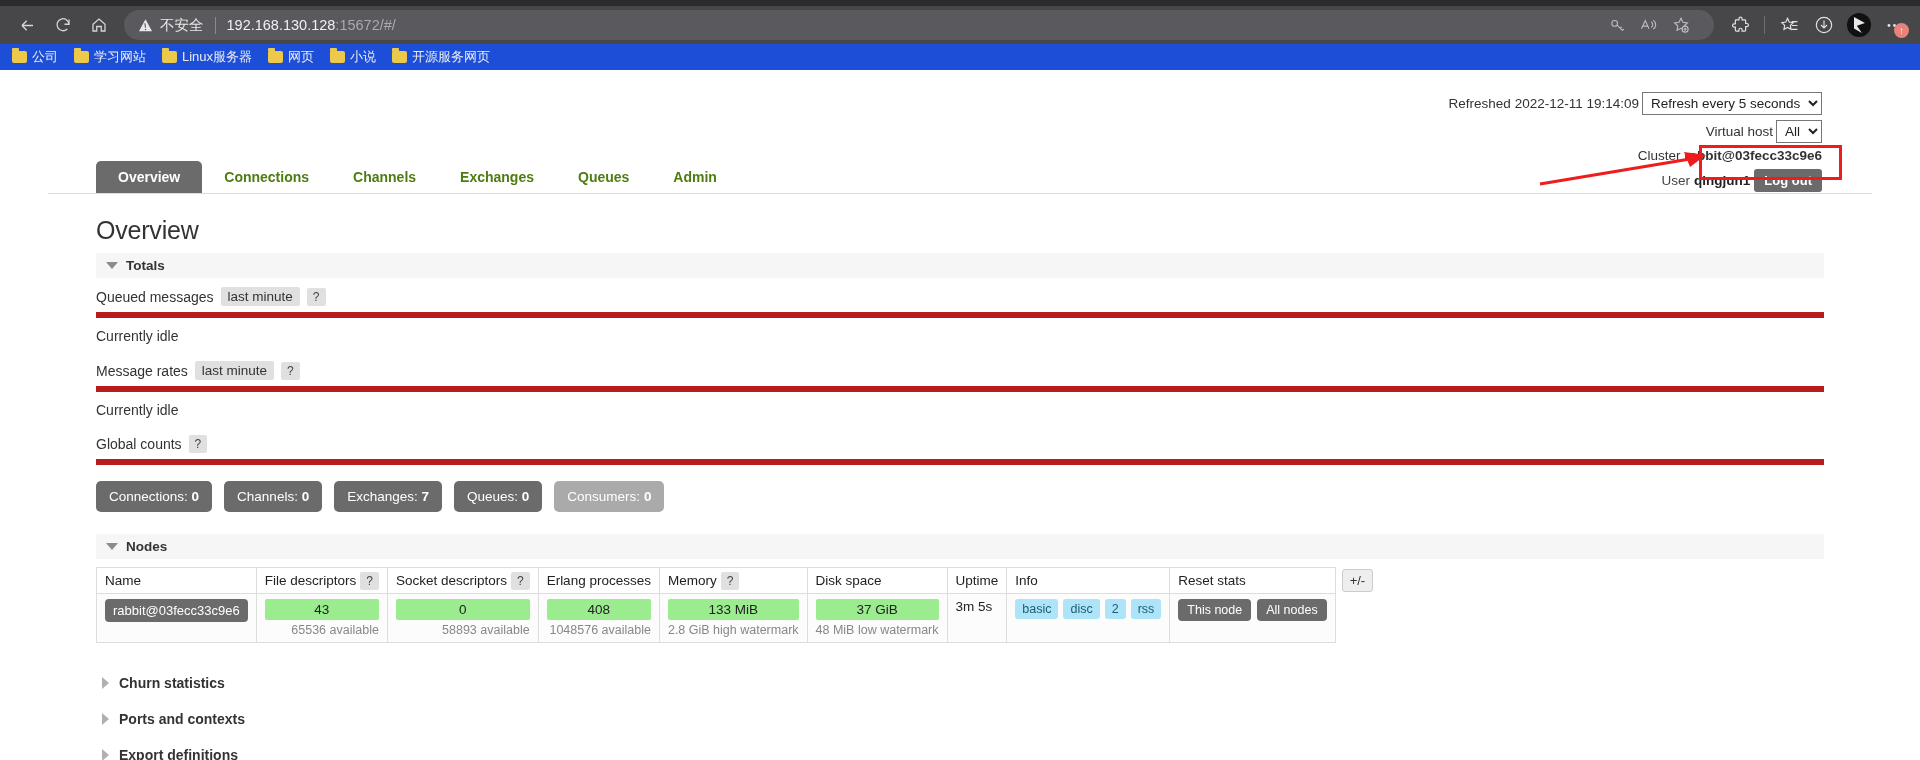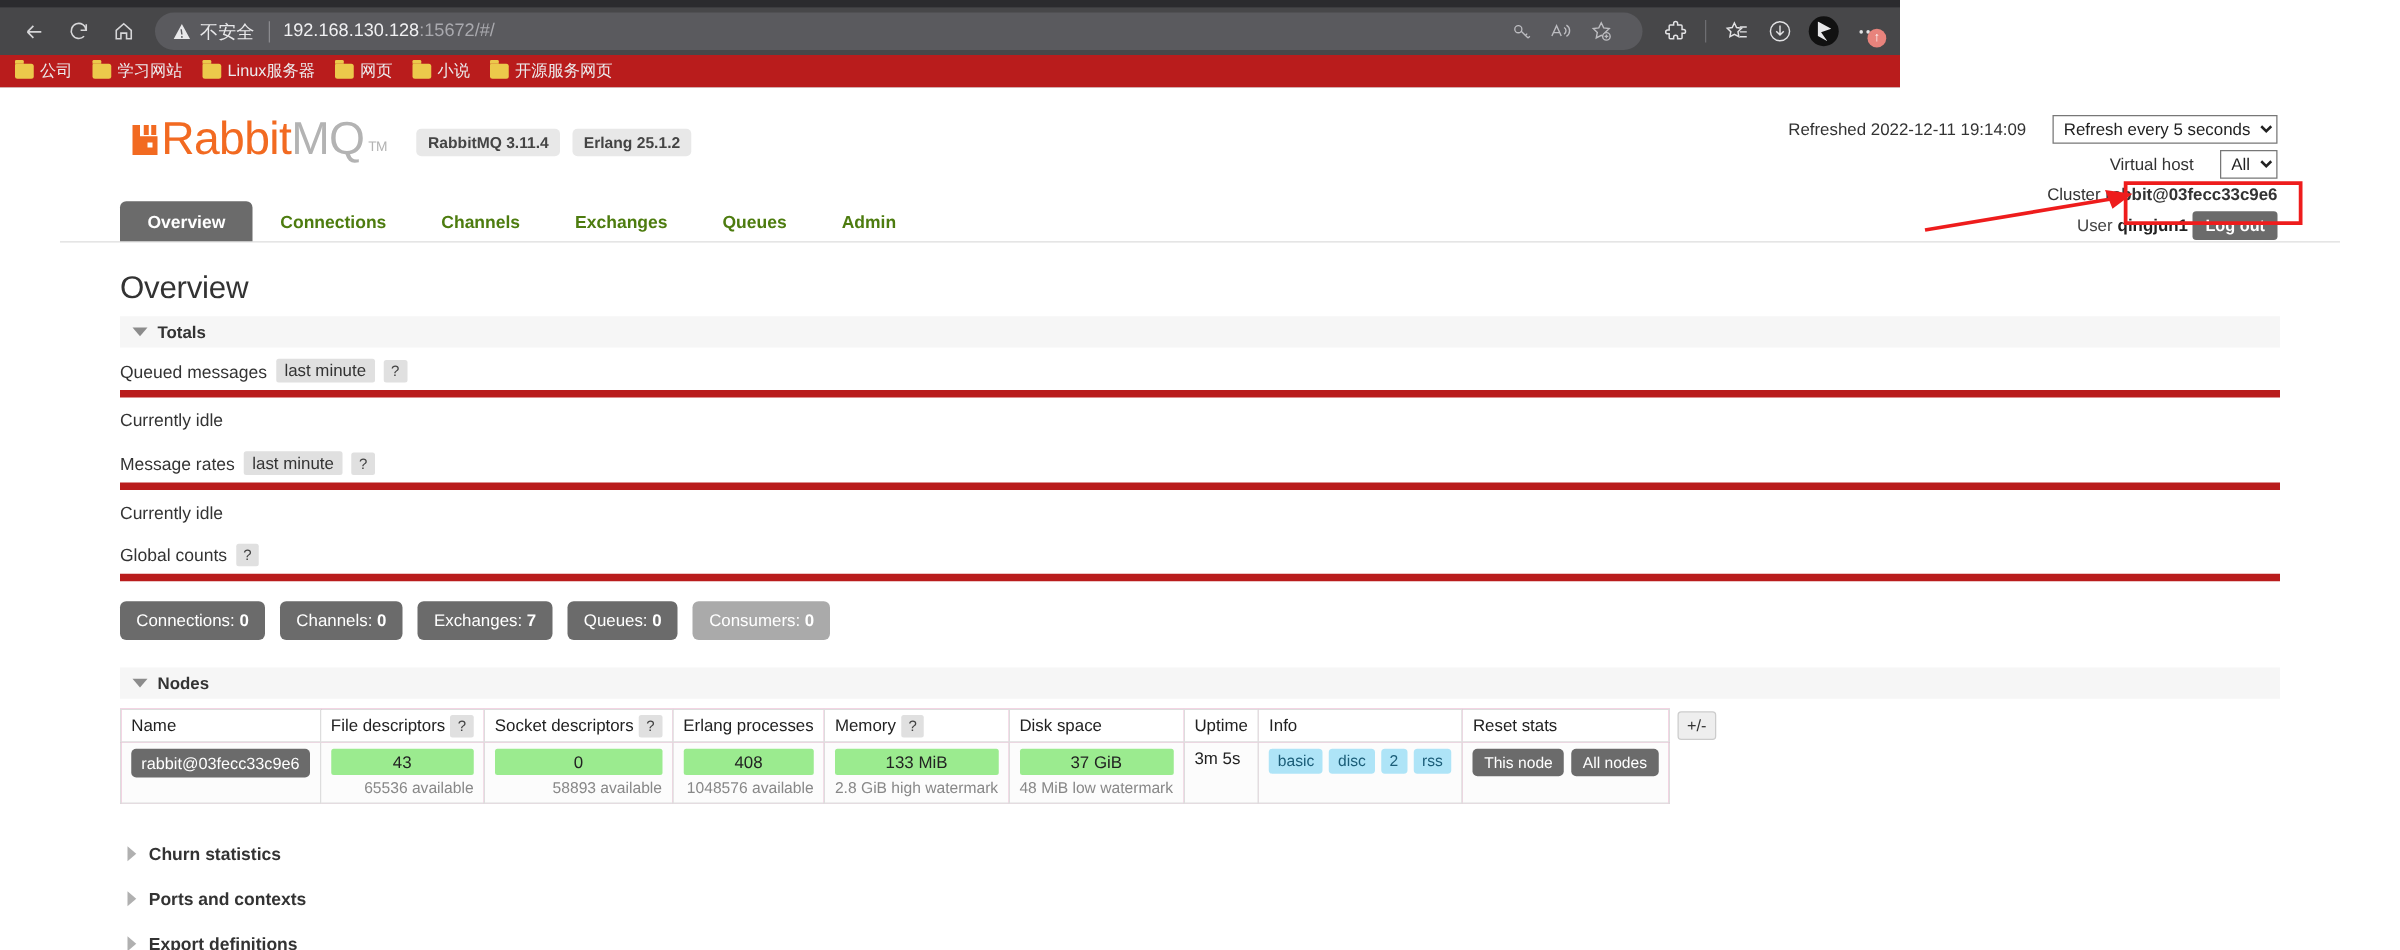--- a/index.html
+++ b/index.html
@@ -6,21 +6,21 @@
   html, body {
     margin: 0; padding: 0;
     width: 1920px; height: 760px;
     overflow: hidden;
     background: #ffffff;
     font-family: "Liberation Sans", sans-serif;
   }
 
   
   .browser {
-    width: 1520px;
+    width: 1920px;
     background: #3b3b3e;
   }
   .tabstrip {
     height: 6px;
     background: #2b2b2e;
   }
   .toolbar {
     height: 38px;
     background: #474749;
     display: flex;
@@ -108,21 +108,21 @@
     width: 15px; height: 15px;
     border-radius: 50%;
     background: #e8837c;
     color: #fff;
     font-size: 10px;
     display: flex; align-items: center; justify-content: center;
     line-height: 1;
   }
   .bookmarks {
     height: 26px;
-    background: #b91c1c;
+    background: #1d4ed8;
     display: flex;
     align-items: center;
     padding: 0 12px;
     gap: 16px;
   }
   .bm {
     display: flex; align-items: center; gap: 5px;
     color: #ececee;
     font-size: 13px;
     white-space: nowrap;
@@ -215,21 +215,21 @@
     margin-left: auto;
     text-align: right;
     padding-right: 50px;
     font-size: 13.5px;
     color: #444;
   }
   .hdr-row {
     display: flex;
     align-items: center;
     justify-content: flex-end;
-    gap: 21px;
+    gap: 3px;
     margin-bottom: 5px;
     white-space: nowrap;
   }
   .hdr-row .lbl { color: #333; }
   select.mini {
     font-family: "Liberation Sans", sans-serif;
     font-size: 13.5px;
     padding: 2px 4px;
     border: 1px solid #777;
     background: #fff;
@@ -585,38 +585,20 @@
         <span class="folder"></span>
         <span>开源服务网页</span>
       </div>
   </div>
 </div>
 
 <div class="page">
   <div class="page-inner">
 
     <div class="rmq-header">
-      <div class="logo-wrap">
-        <div class="logo">
-          <span class="logo-mark">
-            <i class="b1"></i>
-              <i class="b2"></i>
-              <i class="e1"></i>
-              <i class="e2"></i>
-              <i class="dot"></i>
-          </span>
-          <span class="orange">Rabbit</span>
-            <span class="grey">MQ</span>
-            <span class="tm">TM</span>
-        </div>
-        <div class="ver-badges">
-          <span class="ver-badge">RabbitMQ 3.11.4</span>
-          <span class="ver-badge">Erlang 25.1.2</span>
-        </div>
-      </div>
 
       <div class="hdr-right">
         <div class="hdr-row">
           <span class="lbl">Refreshed 2022-12-11 19:14:09</span>
           <select class="mini">
             <option>Refresh every 5 seconds</option>
           </select>
         </div>
         <div class="hdr-row">
           <span class="lbl">Virtual host</span>

